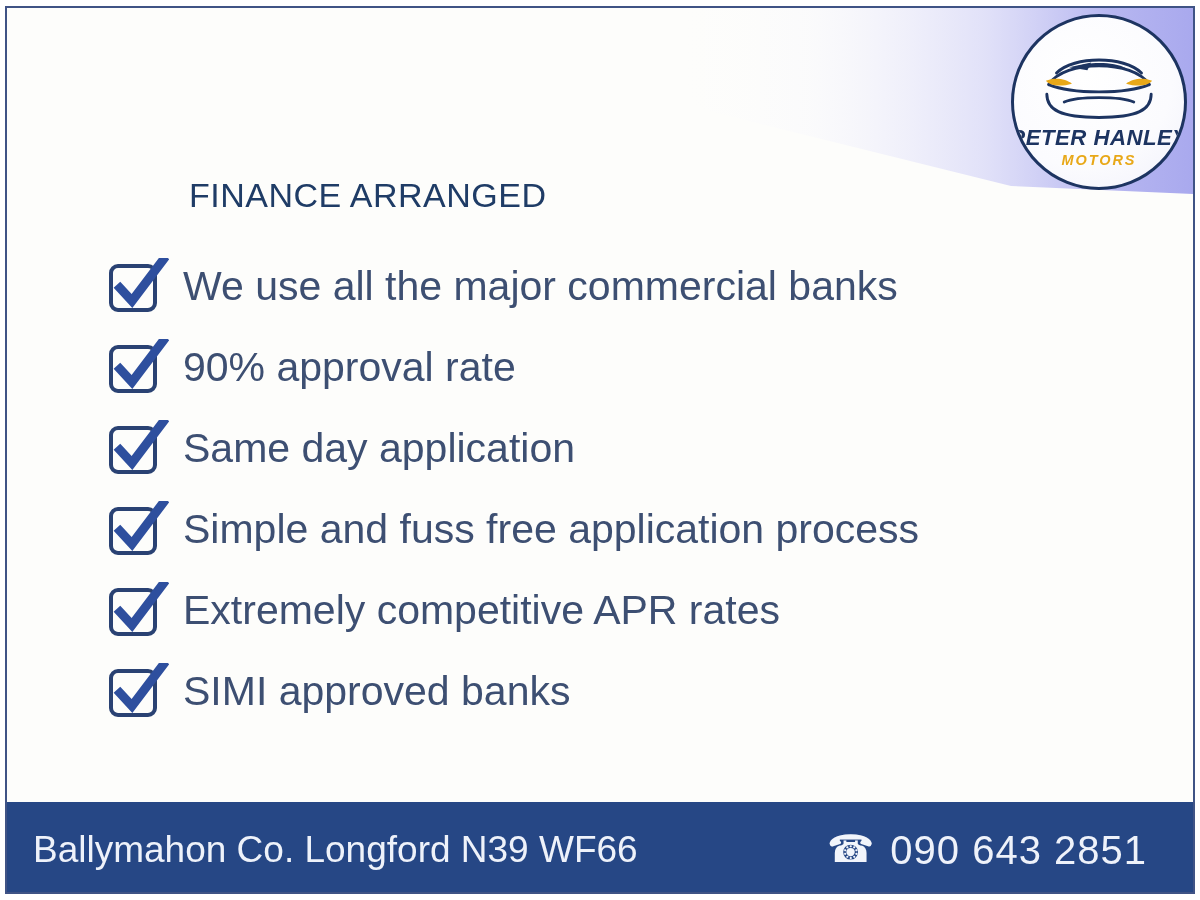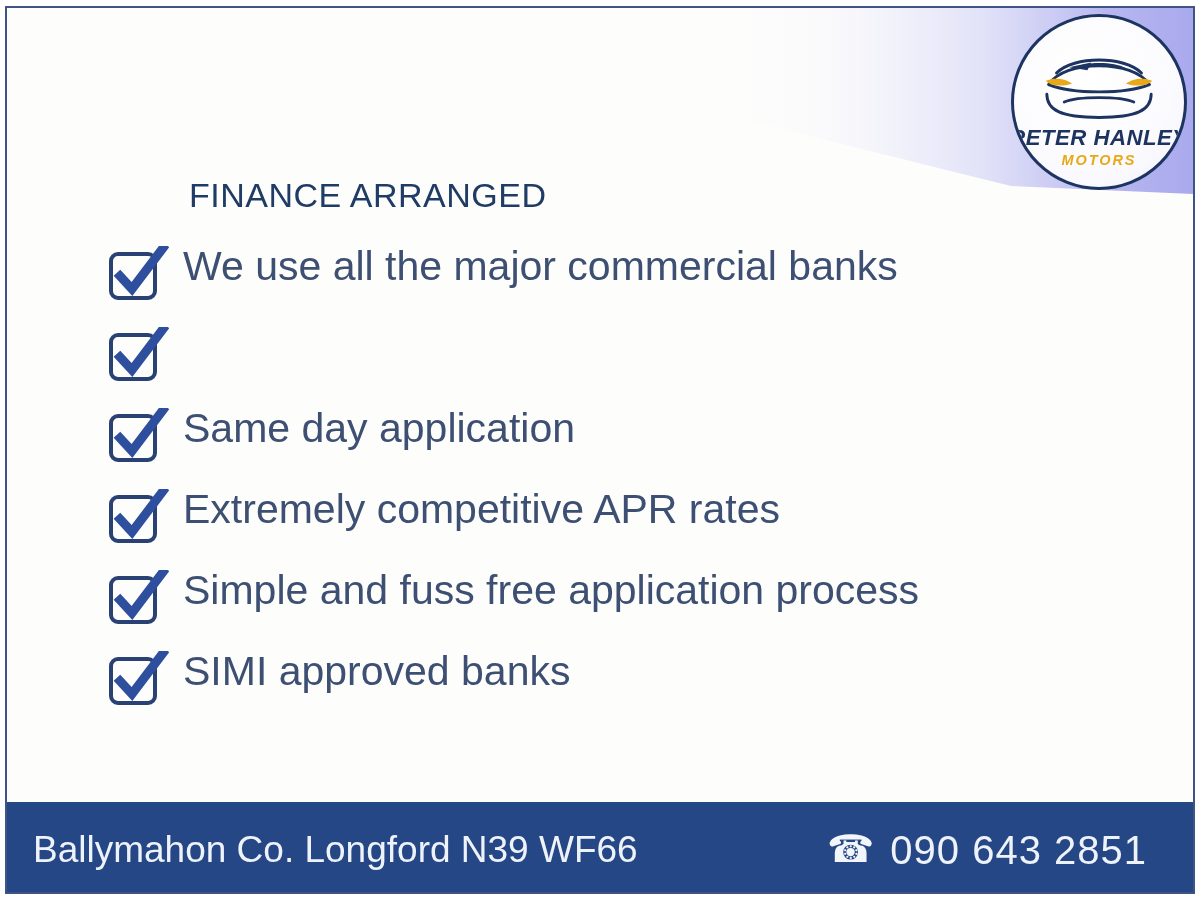--- a/index.html
+++ b/index.html
@@ -52,21 +52,21 @@
   }
 
   
   #list {
     position:absolute;
     left:100px; top:238px;
     width:1000px;
   }
   .row {
     display:flex;
-    align-items:flex-start;
+    align-items:center;
     height:81px;
   }
   .cbox {
     flex:0 0 auto;
     width:62px; height:58px;
     margin-right:14px;
     position:relative;
   }
   .cbox svg { display:block; width:100%; height:100%; }
   .rowtext {
@@ -173,50 +173,51 @@
       <span class="rowtext">We use all the major commercial banks</span>
     </div>
 
     <div class="row">
       <span class="cbox">
         <svg viewBox="0 0 62 58">
           <rect x="4" y="8" width="44" height="44" rx="7" ry="7" fill="none" stroke="#2a4273" stroke-width="4"></rect>
           <path d="M13 30 L25 43 L56 2" fill="none" stroke="#2e4f9e" stroke-width="9" stroke-linecap="square" stroke-linejoin="miter"></path>
         </svg>
       </span>
+      <span class="rowtext">90% approval rate</span>
     </div>
 
     <div class="row">
       <span class="cbox">
         <svg viewBox="0 0 62 58">
           <rect x="4" y="8" width="44" height="44" rx="7" ry="7" fill="none" stroke="#2a4273" stroke-width="4"></rect>
           <path d="M13 30 L25 43 L56 2" fill="none" stroke="#2e4f9e" stroke-width="9" stroke-linecap="square" stroke-linejoin="miter"></path>
         </svg>
       </span>
       <span class="rowtext">Same day application</span>
     </div>
 
     <div class="row">
       <span class="cbox">
         <svg viewBox="0 0 62 58">
           <rect x="4" y="8" width="44" height="44" rx="7" ry="7" fill="none" stroke="#2a4273" stroke-width="4"></rect>
           <path d="M13 30 L25 43 L56 2" fill="none" stroke="#2e4f9e" stroke-width="9" stroke-linecap="square" stroke-linejoin="miter"></path>
         </svg>
       </span>
+      <span class="rowtext">Simple and fuss free application process</span>
+    </div>
+
+    <div class="row">
+      <span class="cbox">
+        <svg viewBox="0 0 62 58">
+          <rect x="4" y="8" width="44" height="44" rx="7" ry="7" fill="none" stroke="#2a4273" stroke-width="4"></rect>
+          <path d="M13 30 L25 43 L56 2" fill="none" stroke="#2e4f9e" stroke-width="9" stroke-linecap="square" stroke-linejoin="miter"></path>
+        </svg>
+      </span>
       <span class="rowtext">Extremely competitive APR rates</span>
-    </div>
-
-    <div class="row">
-      <span class="cbox">
-        <svg viewBox="0 0 62 58">
-          <rect x="4" y="8" width="44" height="44" rx="7" ry="7" fill="none" stroke="#2a4273" stroke-width="4"></rect>
-          <path d="M13 30 L25 43 L56 2" fill="none" stroke="#2e4f9e" stroke-width="9" stroke-linecap="square" stroke-linejoin="miter"></path>
-        </svg>
-      </span>
-      <span class="rowtext">Simple and fuss free application process</span>
     </div>
 
     <div class="row">
       <span class="cbox">
         <svg viewBox="0 0 62 58">
           <rect x="4" y="8" width="44" height="44" rx="7" ry="7" fill="none" stroke="#2a4273" stroke-width="4"></rect>
           <path d="M13 30 L25 43 L56 2" fill="none" stroke="#2e4f9e" stroke-width="9" stroke-linecap="square" stroke-linejoin="miter"></path>
         </svg>
       </span>
       <span class="rowtext">SIMI approved banks</span>

